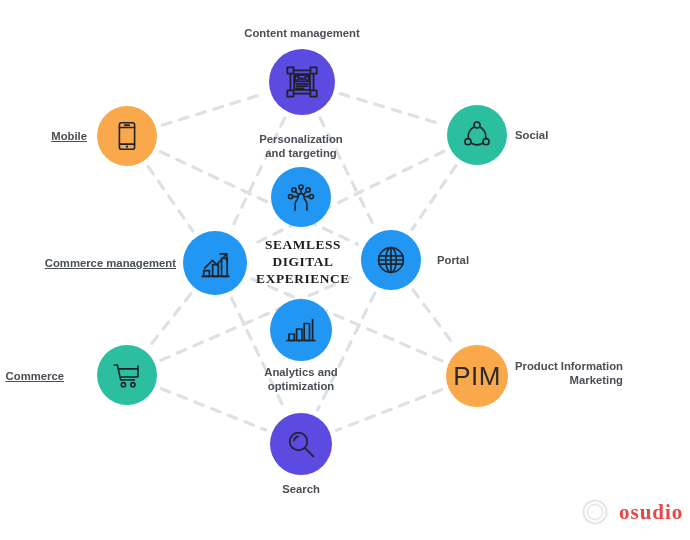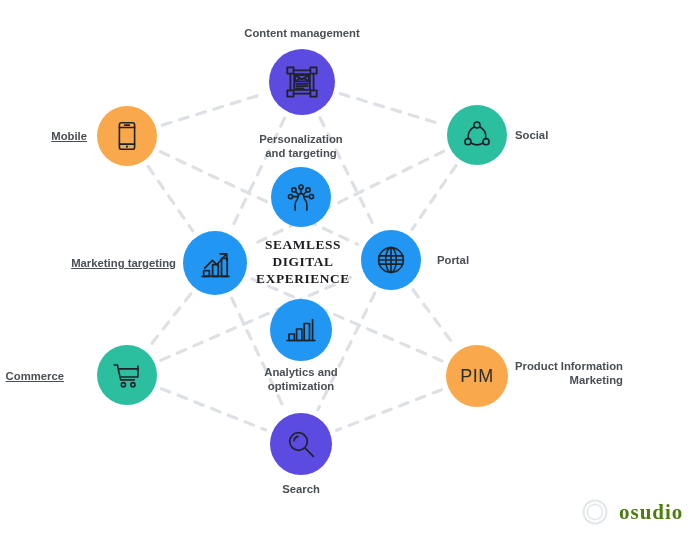--- a/index.html
+++ b/index.html
@@ -31,21 +31,21 @@
     position: absolute;
     border-radius: 50%;
     display: flex;
     align-items: center;
     justify-content: center;
     box-sizing: border-box;
   }
   .node svg { display: block; }
   .pim-text {
     font-family: "Liberation Sans", sans-serif;
-    font-size: 18px;
+    font-size: 26px;
     font-weight: 400;
     color: #2b2b2b;
     letter-spacing: 0.5px;
   }
   .label {
     position: absolute;
     font-family: "Liberation Sans", sans-serif;
     font-size: 11.3px;
     font-weight: 700;
     color: #4a4f55;
@@ -69,21 +69,21 @@
   #logo {
     position: absolute;
     display: flex;
     align-items: center;
     gap: 9px;
   }
   #logo-word {
     font-family: "Liberation Serif", serif;
     font-size: 21px;
     font-weight: 700;
-    color: #4d7c0f;
+    color: #ef4444;
     letter-spacing: 1px;
   }
 </style>
 </head>
 <body>
 
 <div id="stage">
 
   <svg id="edges" viewBox="0 0 690 540" xmlns="http://www.w3.org/2000/svg">
       <line x1="162.35507553505244" y1="125.0904338348981" x2="263.77829671886224" y2="93.79412558389394" stroke="#DDE1E5" stroke-width="3.2" stroke-linecap="round" stroke-dasharray="9 9"></line>
@@ -177,21 +177,21 @@
           <path d="M7 32.5h26"></path>
           <rect x="8.5" y="27" width="5.5" height="5.5"></rect>
           <rect x="17.2" y="21" width="5.5" height="11.5"></rect>
           <rect x="25.9" y="15" width="5.5" height="17.5"></rect>
           <path d="M9.5 24.5L17 17l4.2 4.2L30 11.5"></path>
           <path d="M24.5 10.6H31v6.2"></path>
         </g>
           </svg>
         </span>
       </div>
-      <div class="label left" style="top: 256px; right: 514px;">Marketing targeting</div>
+      <div class="label left" style="top: 256px; right: 514px;">Commerce management</div>
       <div class="node" style="left: 361px; top: 230px; width: 60px; height: 60px; background: rgb(33, 150, 243);">
         <span style="display: block;">
           <svg width="38" height="38" viewBox="0 0 40 40">
         <g fill="none" stroke="#1f2328" stroke-width="1.7" stroke-linecap="round" stroke-linejoin="round">
           <circle cx="20" cy="20" r="13"></circle>
           <ellipse cx="20" cy="20" rx="5.6" ry="13"></ellipse>
           <path d="M7.4 15.6h25.2M7.4 24.4h25.2M7 20h26M20 7v26"></path>
         </g>
           </svg>
         </span>

